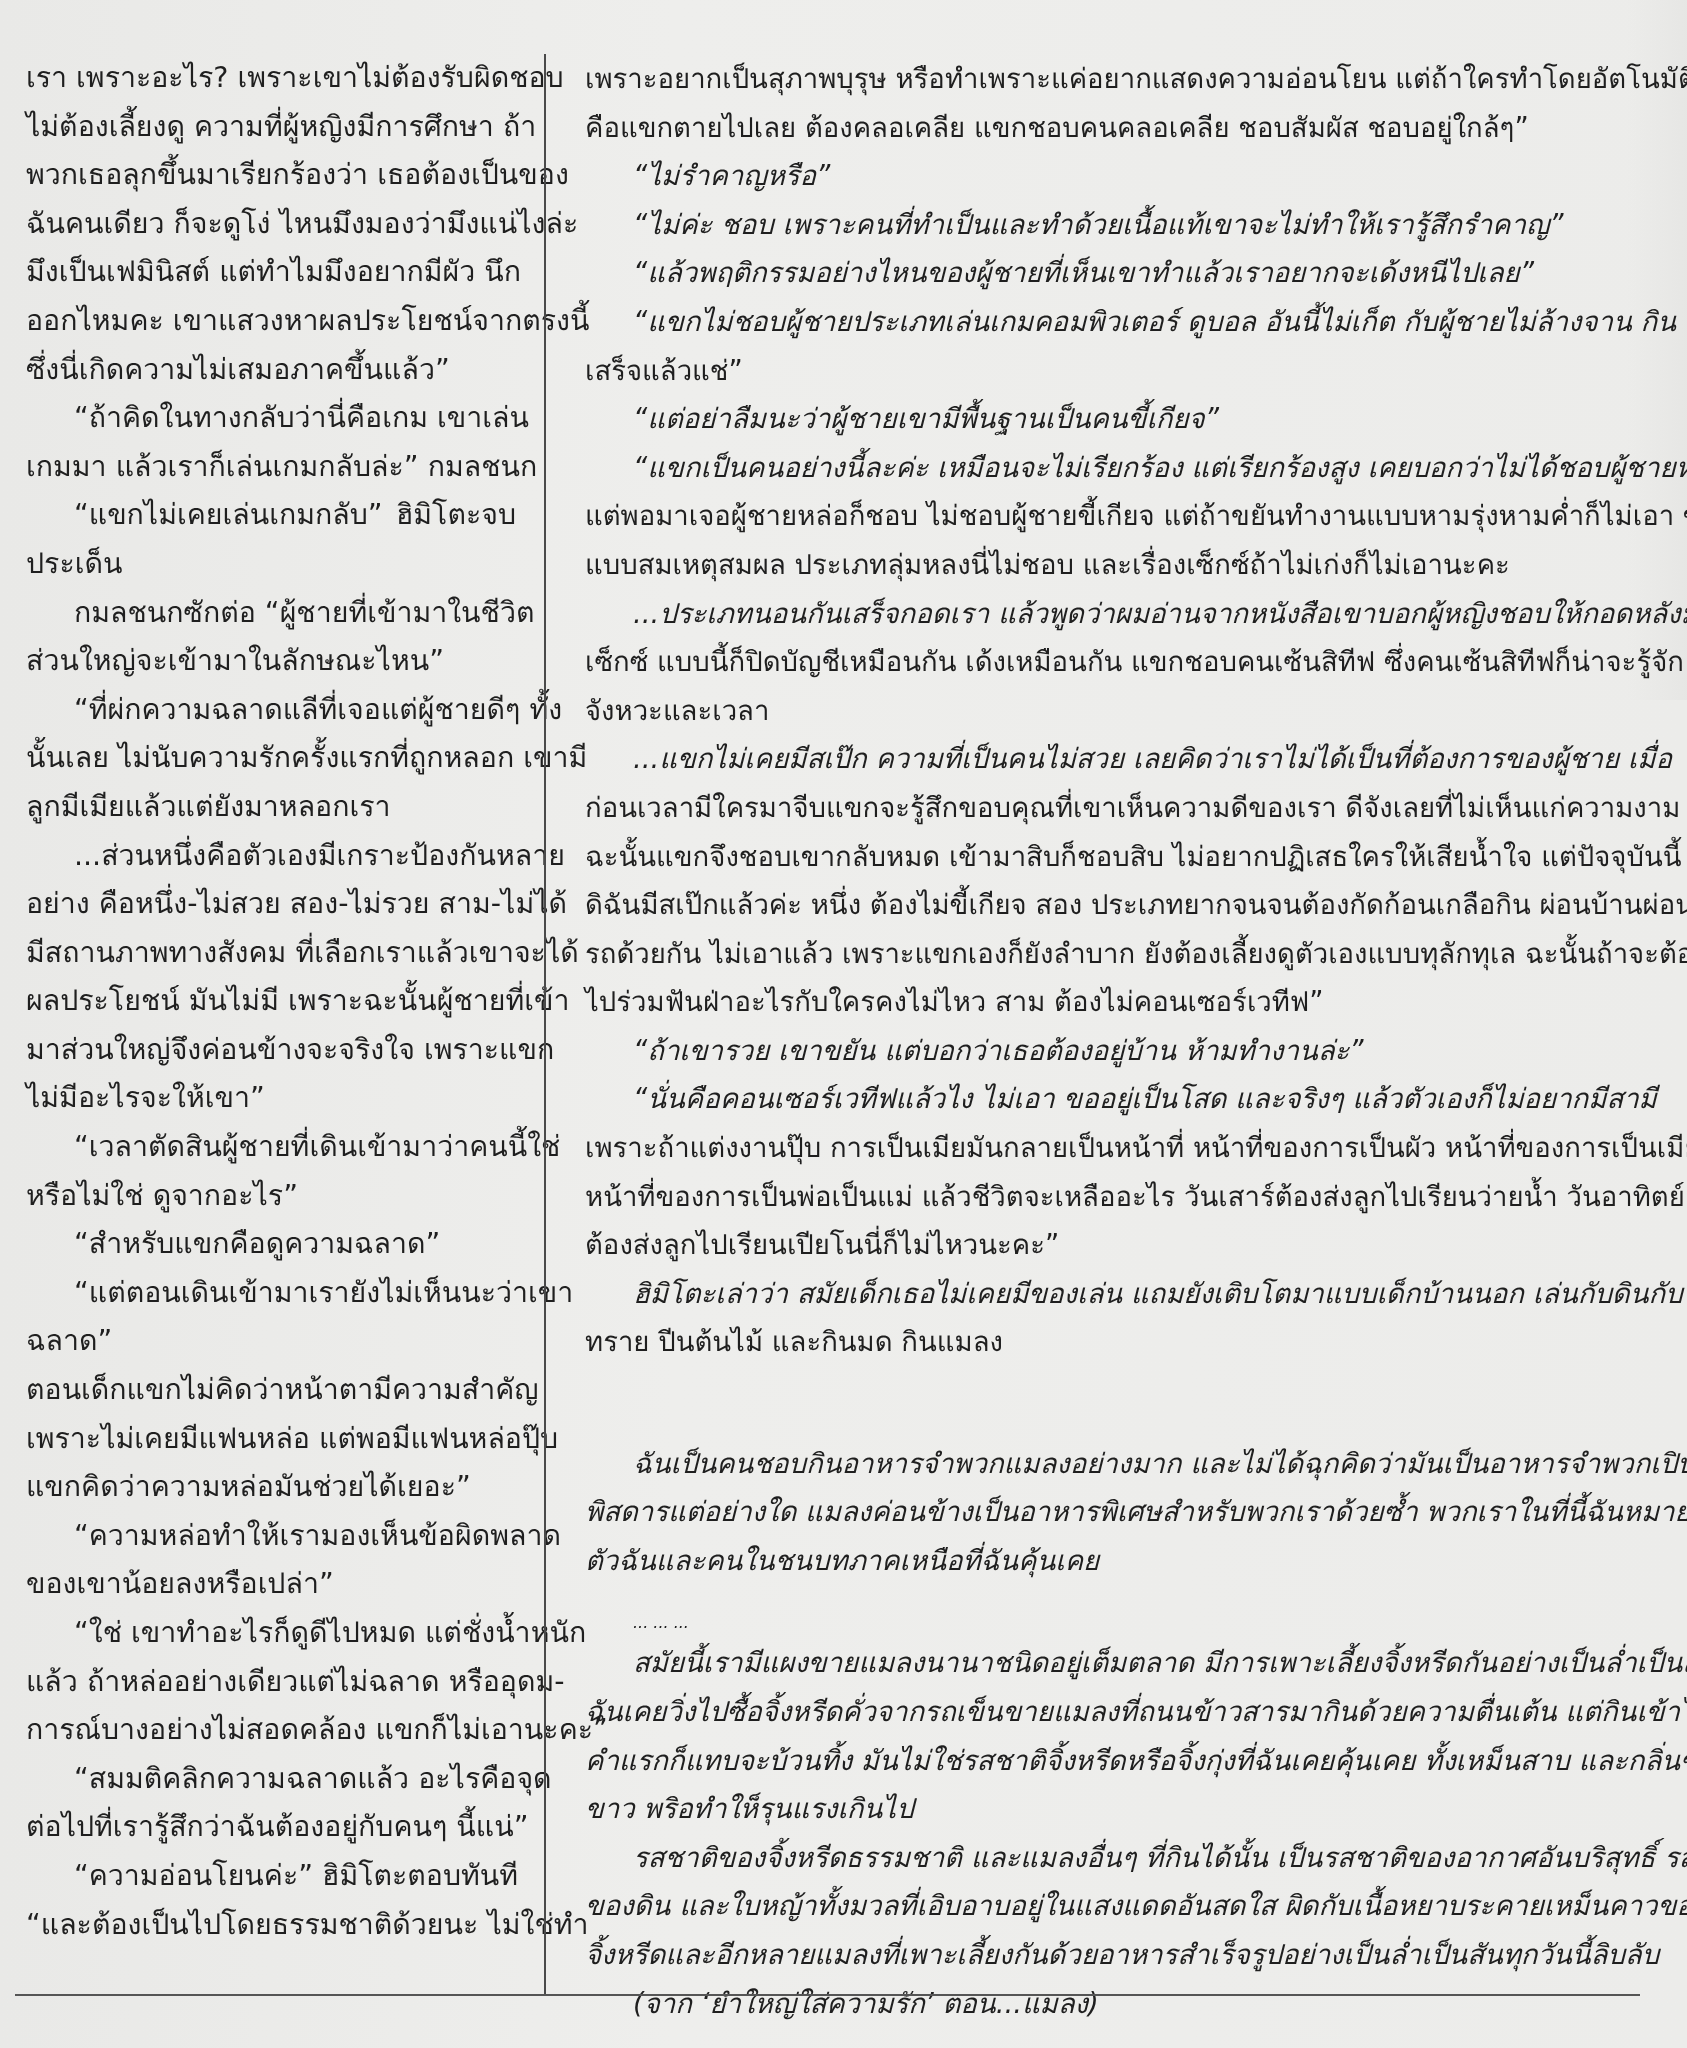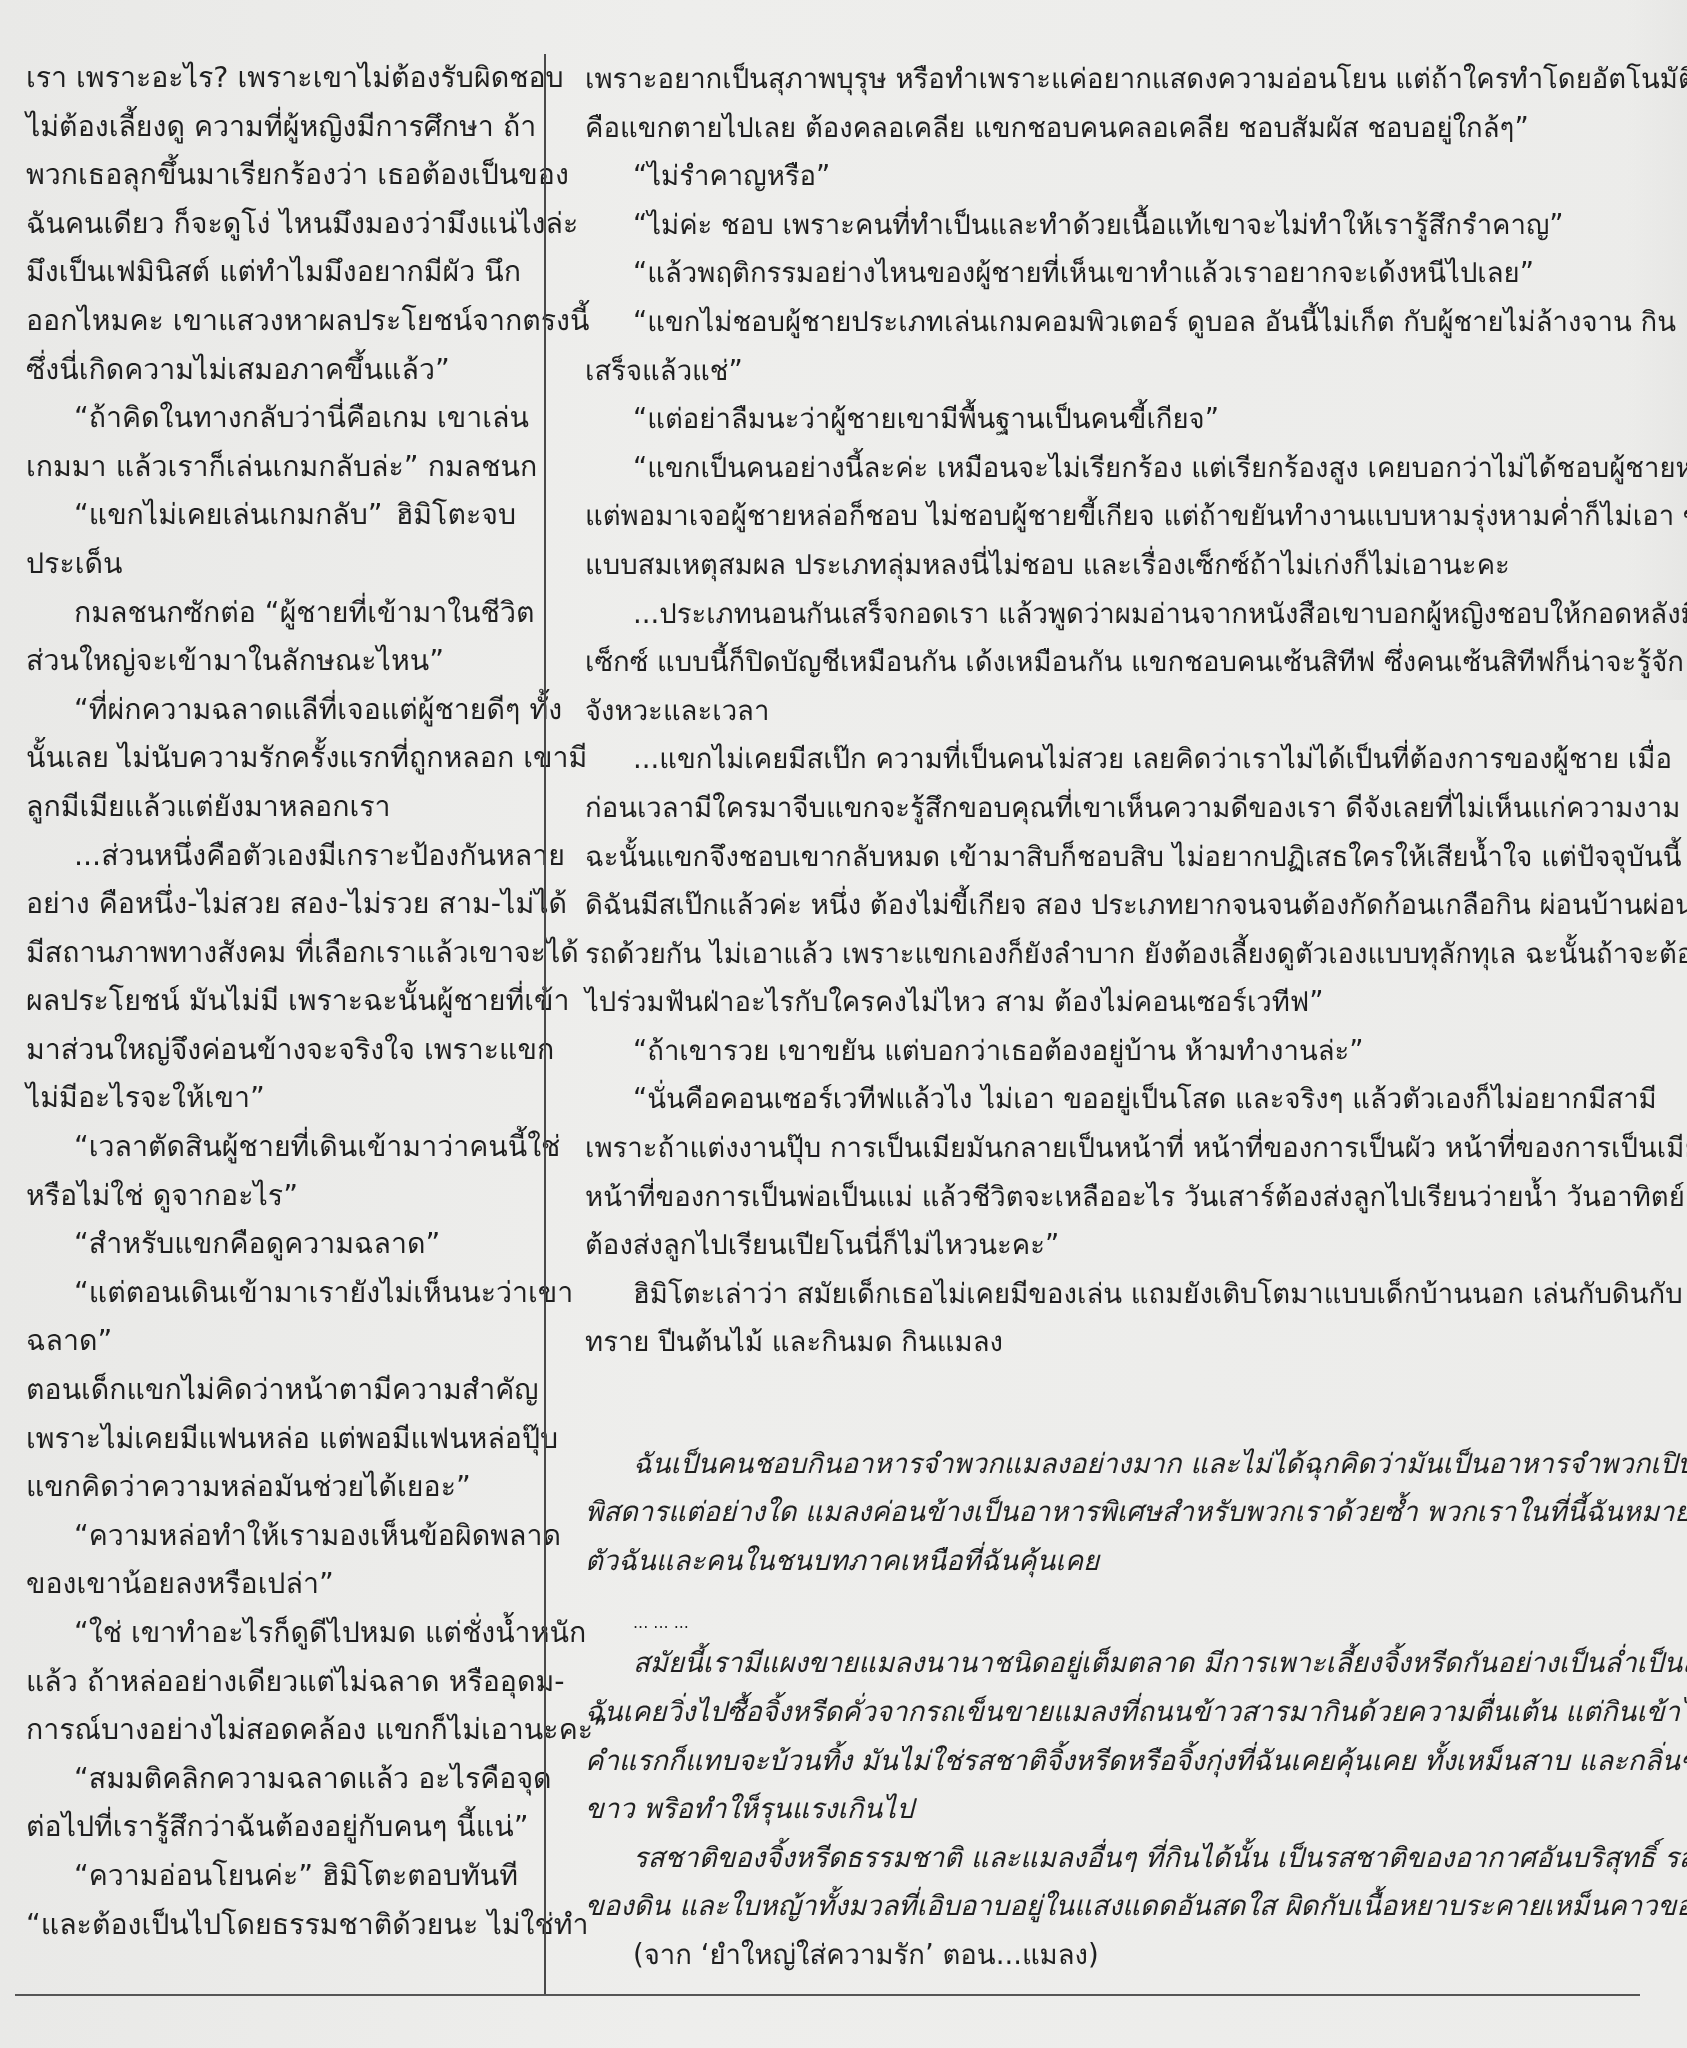--- a/index.html
+++ b/index.html
@@ -40,21 +40,21 @@
   .line {
     display: block;
     white-space: nowrap;
     height: 48.6px;
   }
   .line.justify {
     text-align: justify;
     text-align-last: justify;
   }
   .indent { padding-left: 48px; }
-  .col-right .indent { padding-left: 48px; }
+  .col-right .indent { padding-left: 48px; font-style: italic; }
   .italic { font-style: italic; }
   .gap { display: block; height: 48.6px; }
   .gap-half { display: block; height: 24px; }
   .col-divider {
     position: absolute;
     left: 544px;
     top: 54px;
     width: 2px;
     height: 1942px;
     background: #4a4a4a;
@@ -165,18 +165,19 @@
     <span class="line indent" style="font-size:16px;height:30px;line-height:30px;">... ... ...</span>
     <div id="excerpt-p2" class="italic">
         <span class="line indent justify">สมัยนี้เรามีแผงขายแมลงนานาชนิดอยู่เต็มตลาด มีการเพาะเลี้ยงจิ้งหรีดกันอย่างเป็นล่ำเป็นสัน</span>
         <span class="line justify">ฉันเคยวิ่งไปซื้อจิ้งหรีดคั่วจากรถเข็นขายแมลงที่ถนนข้าวสารมากินด้วยความตื่นเต้น แต่กินเข้าไป</span>
         <span class="line justify">คำแรกก็แทบจะบ้วนทิ้ง มันไม่ใช่รสชาติจิ้งหรีดหรือจิ้งกุ่งที่ฉันเคยคุ้นเคย ทั้งเหม็นสาบ และกลิ่นซีอิ๊ว</span>
         <span class="line">ขาว พริอทำให็รุนแรงเกินไป</span>
       </div>
     <div id="excerpt-p3" class="italic">
         <span class="line indent justify">รสชาติของจิ้งหรีดธรรมชาติ และแมลงอื่นๆ ที่กินได้นั้น เป็นรสชาติของอากาศอันบริสุทธิ์ รส</span>
         <span class="line justify">ของดิน และใบหญ้าทั้งมวลที่เอิบอาบอยู่ในแสงแดดอันสดใส ผิดกับเนื้อหยาบระคายเหม็นคาวของ</span>
+        <span class="line justify">จิ้งหรีดและอีกหลายแมลงที่เพาะเลี้ยงกันด้วยอาหารสำเร็จรูปอย่างเป็นล่ำเป็นสันทุกวันนี้ลิบลับ</span>
       </div>
     <span class="line indent">(จาก ‘ยำใหญ่ใส่ความรัก’ ตอน...แมลง)</span>
   </div>
 
   <div class="bottom-rule"></div>
 </div>
 
 </body></html>

